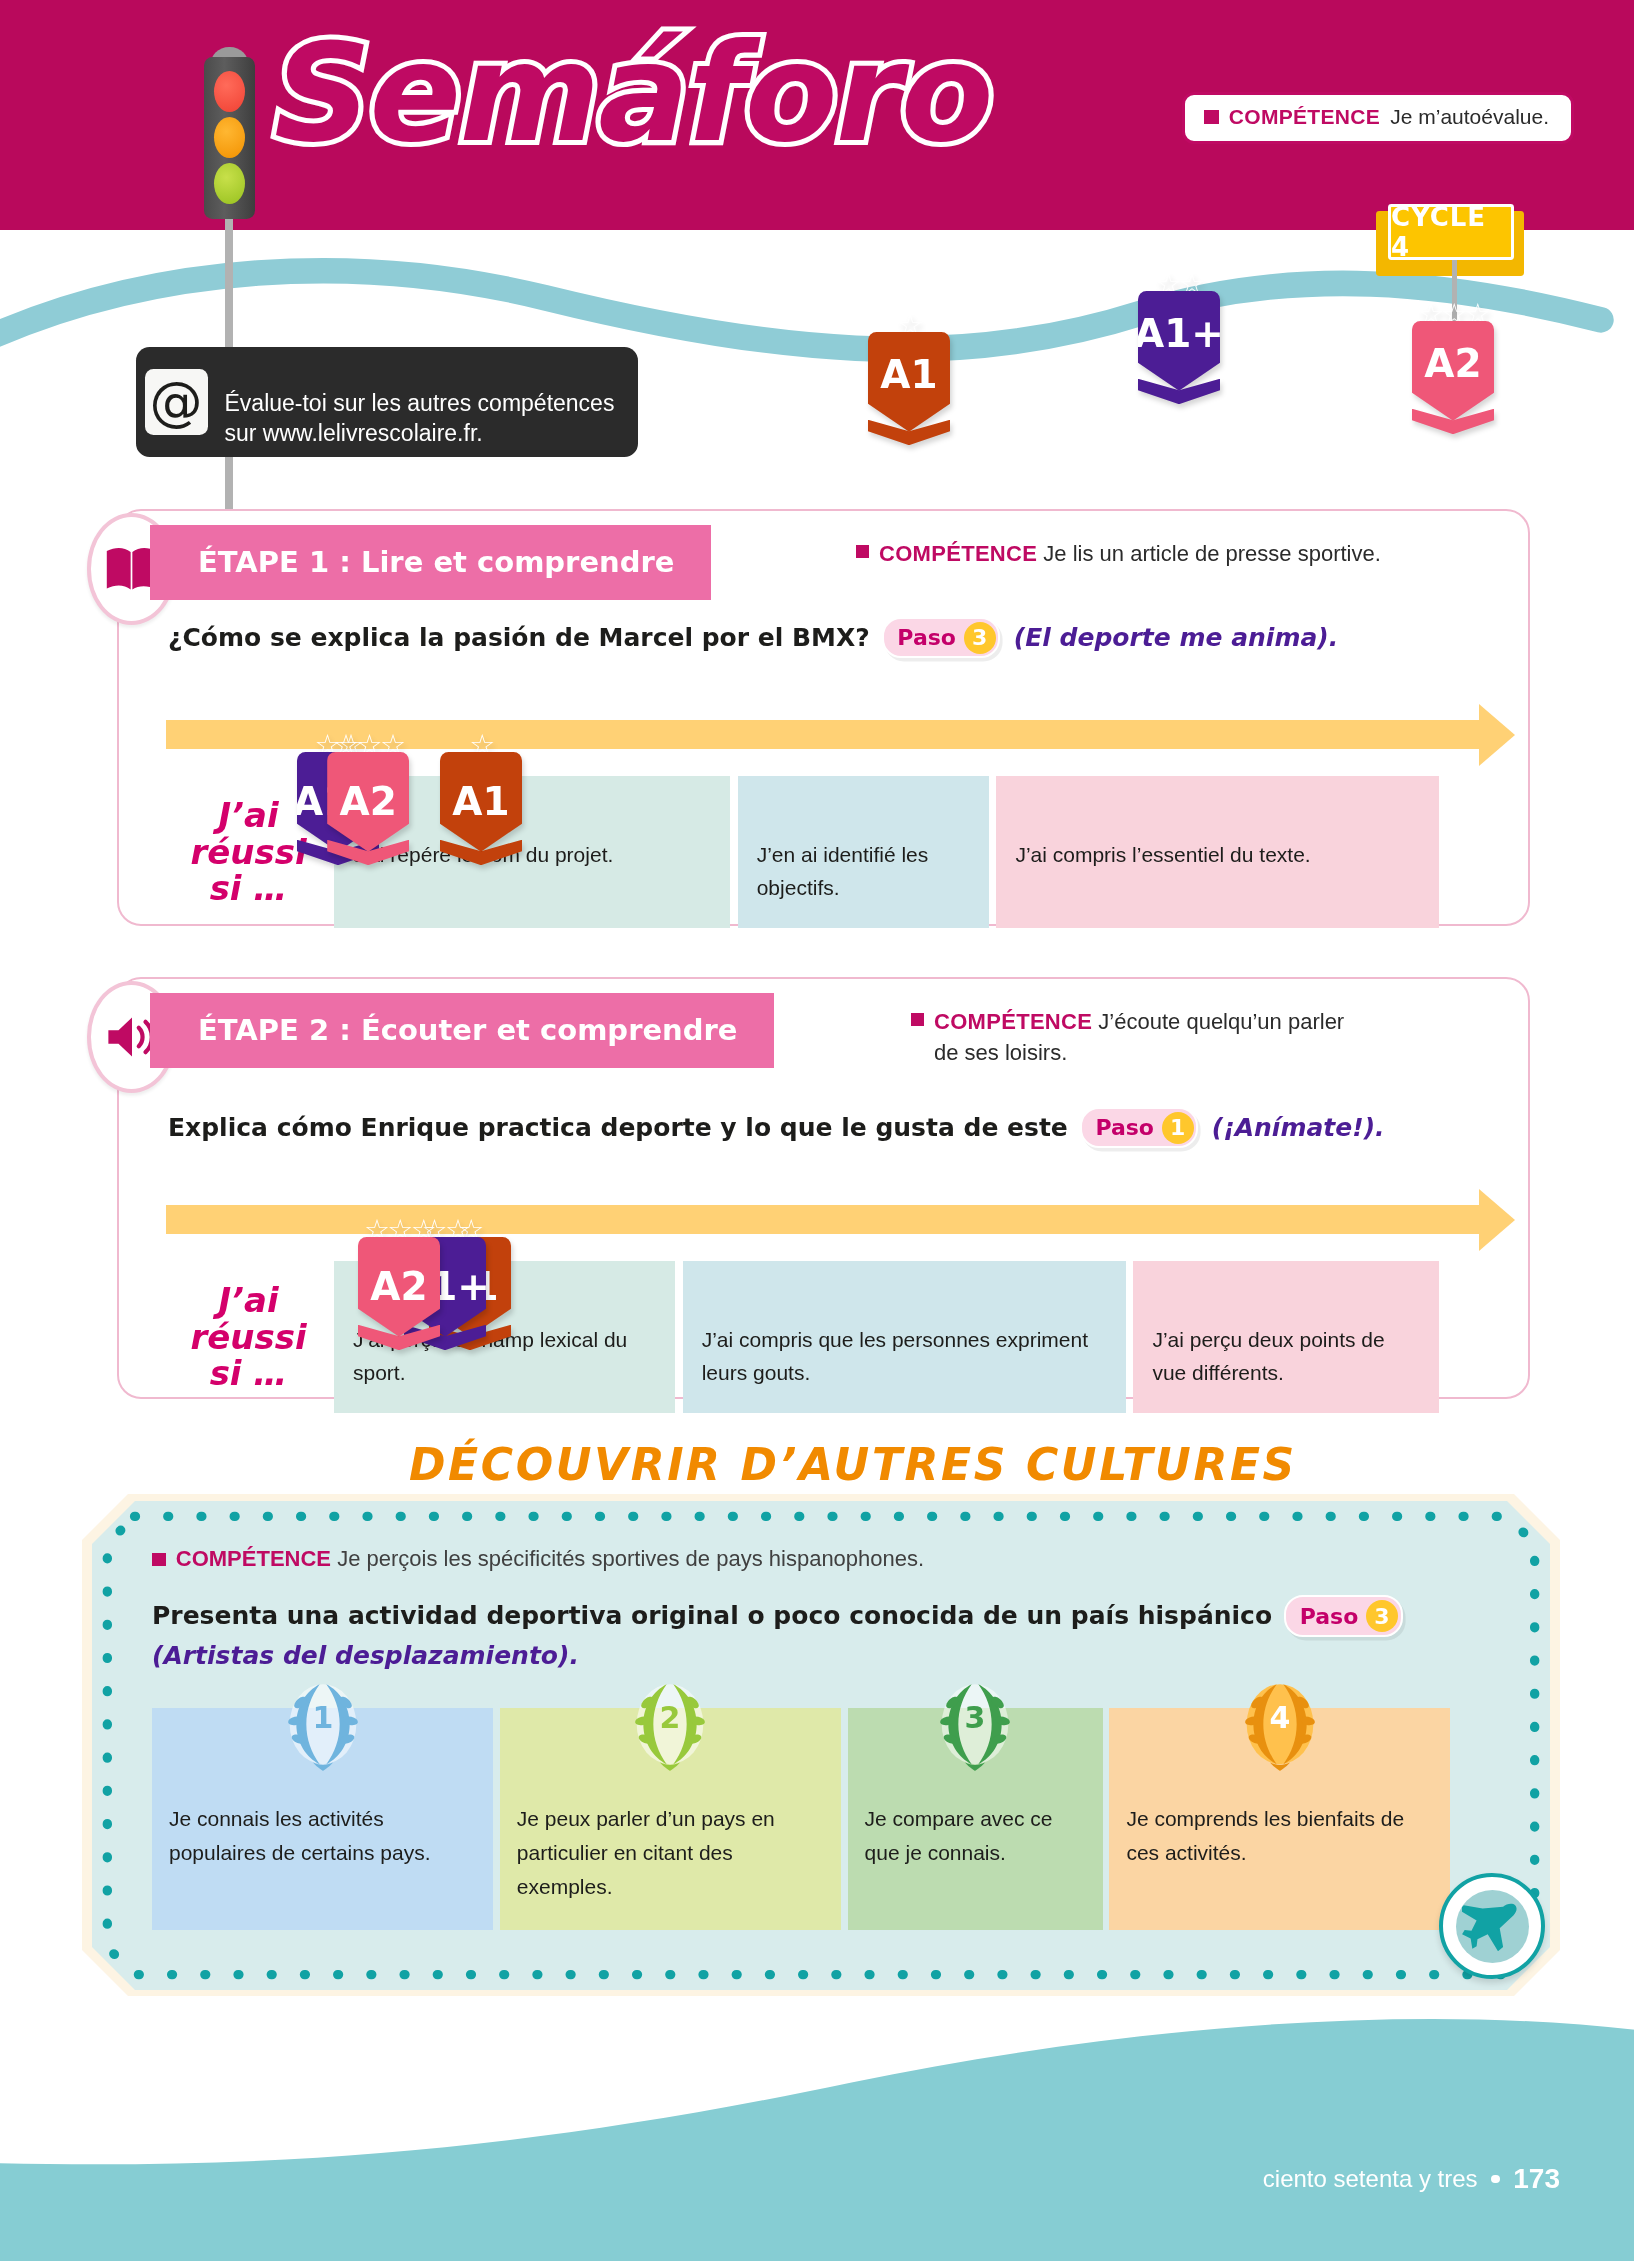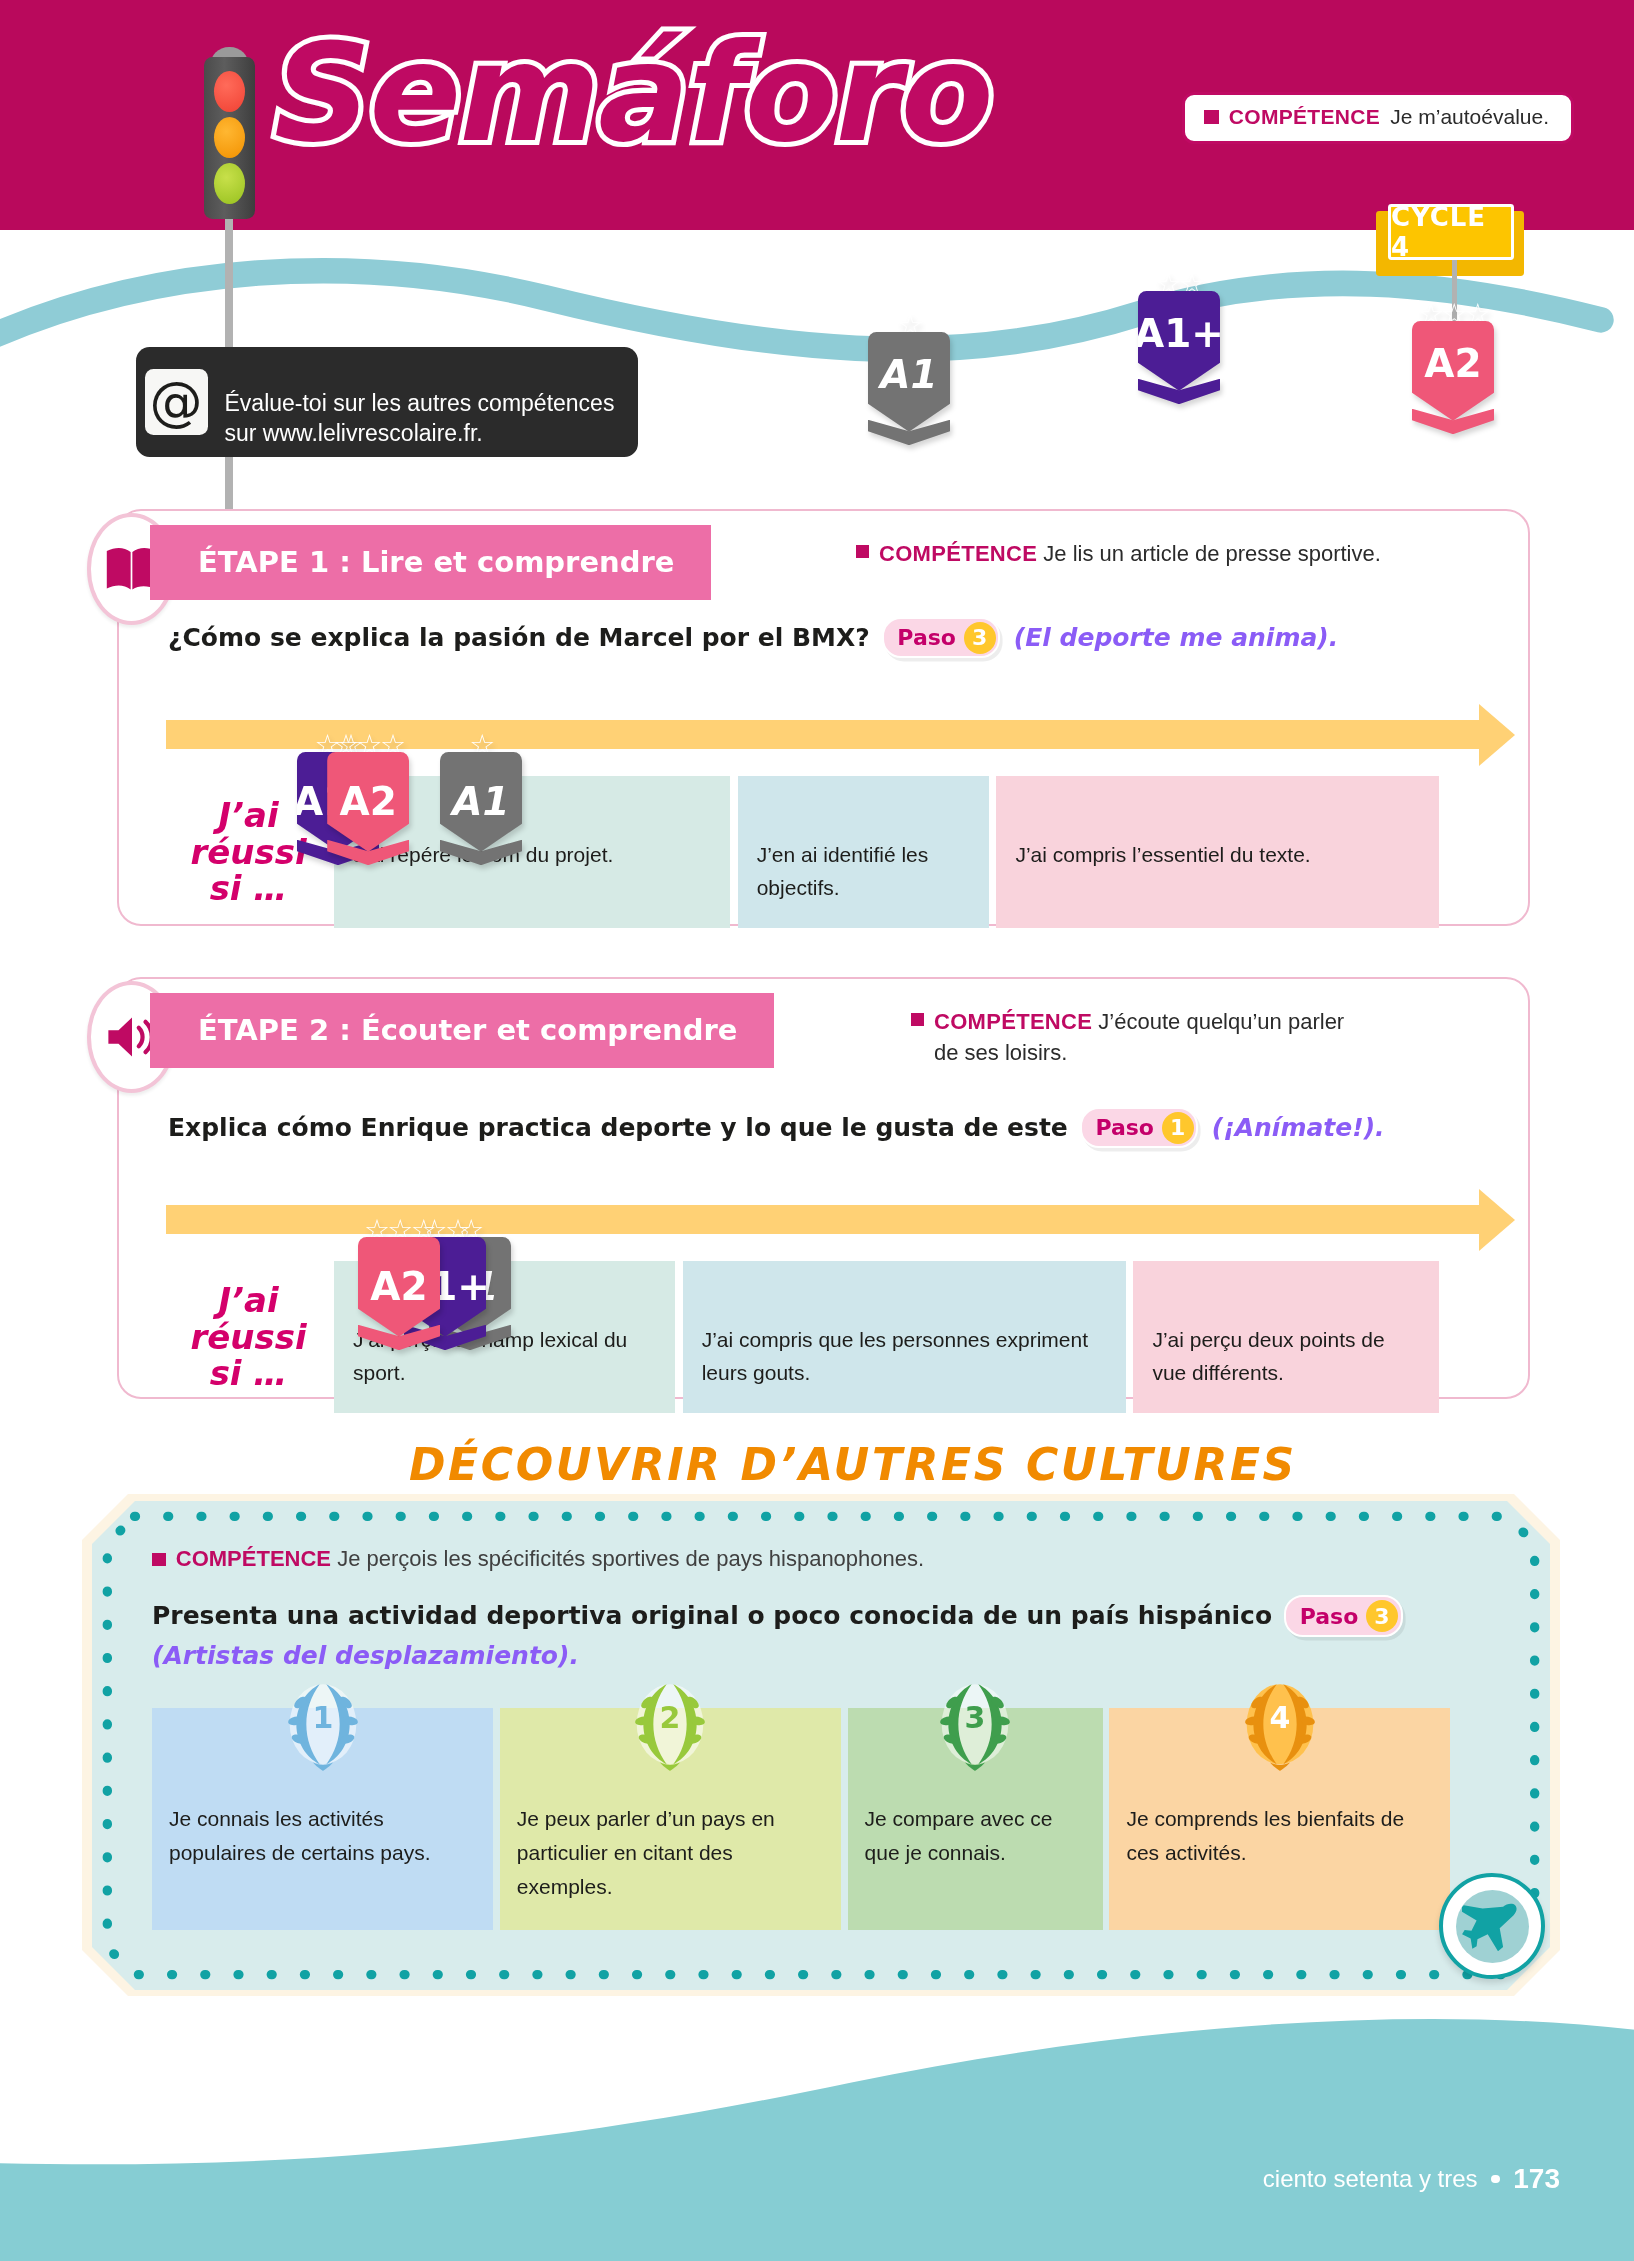--- a/index.html
+++ b/index.html
@@ -75,21 +75,21 @@
     display: flex; align-items: flex-start; justify-content: center;
     border-radius: 8.5px 8.5px 0 0;
   }
   .lvl .shield span {
     color: #fff; font-weight: 700; font-size: 39px;
     font-family: "DejaVu Sans", sans-serif; margin-top: 20.4px;
   }
   .lvl .chev { width: 82px; height: 25.5px; margin-top: -12px;
     clip-path: polygon(0 0,50% 45%,100% 0,100% 45%,50% 100%,0 45%); }
 
-  .c-a1   { background: #737373; font-style: italic; }
+  .c-a1   { background: #c2410c; }
   .c-a1p  { background: #4c1d95; }
   .c-a2   { background: #ef5778; }
   .st-a1  { color: #87ccc2; }
   .st-a1p { color: #3eb8bd; }
   .st-a2  { color: #ef5778; }
 
   .top-a1  { left: 868px; top: 313px; }
   .top-a1p { left: 1138px; top: 272px; }
   .top-a2  { left: 1412px; top: 302px; }
 
@@ -147,21 +147,21 @@
   }
   .etape-comp .sq { margin-top: 6.8px; width: 12.8px; height: 12.8px; }
   .etape-comp b { color: #bf0a63; font-weight: 700; letter-spacing: 0.3px; }
   .etape-comp span.t { color: #2b2b2b; }
 
   .prompt {
     position: absolute; left: 49px; font-size: 25px; font-weight: 700;
     color: #1d1d1b; display: flex; align-items: center; white-space: nowrap;
     font-family: "DejaVu Sans", sans-serif;
   }
-  .paren { color: #8b5cf6; font-style: italic; font-weight: 700; margin-left: 8.5px; }
+  .paren { color: #4c1d95; font-style: italic; font-weight: 700; margin-left: 8.5px; }
 
   
   .paso {
     display: inline-flex; align-items: center; margin: 0 5.1px 0 12px;
     background: #fbd7e6; border-radius: 19px; padding: 2.6px 2.6px 2.6px 13.6px;
     position: relative; box-shadow: 2.6px 3.4px 0 rgba(0,0,0,.07);
     border: 2.6px solid #ffffff;
   }
   .paso .lbl { color: #c4006a; font-weight: 700; font-size: 22px;
     font-family: "DejaVu Sans", sans-serif; margin-right: 7.7px; }

